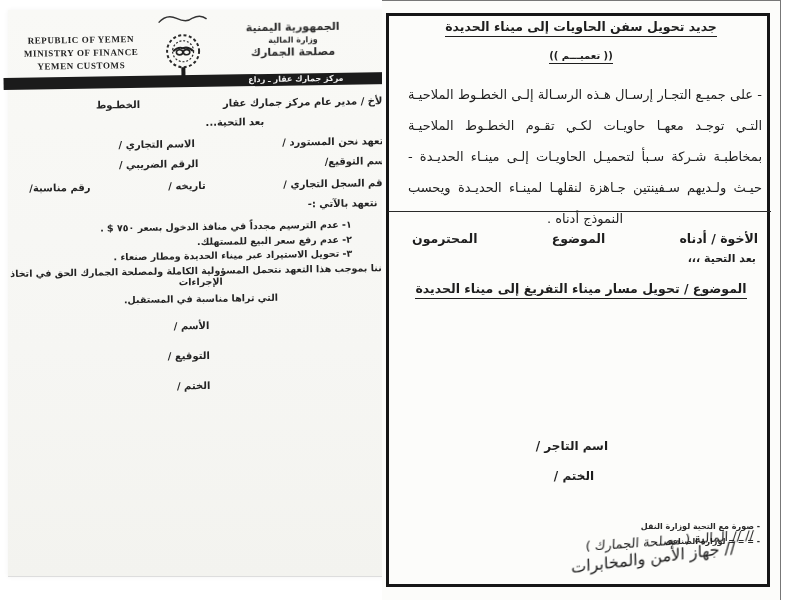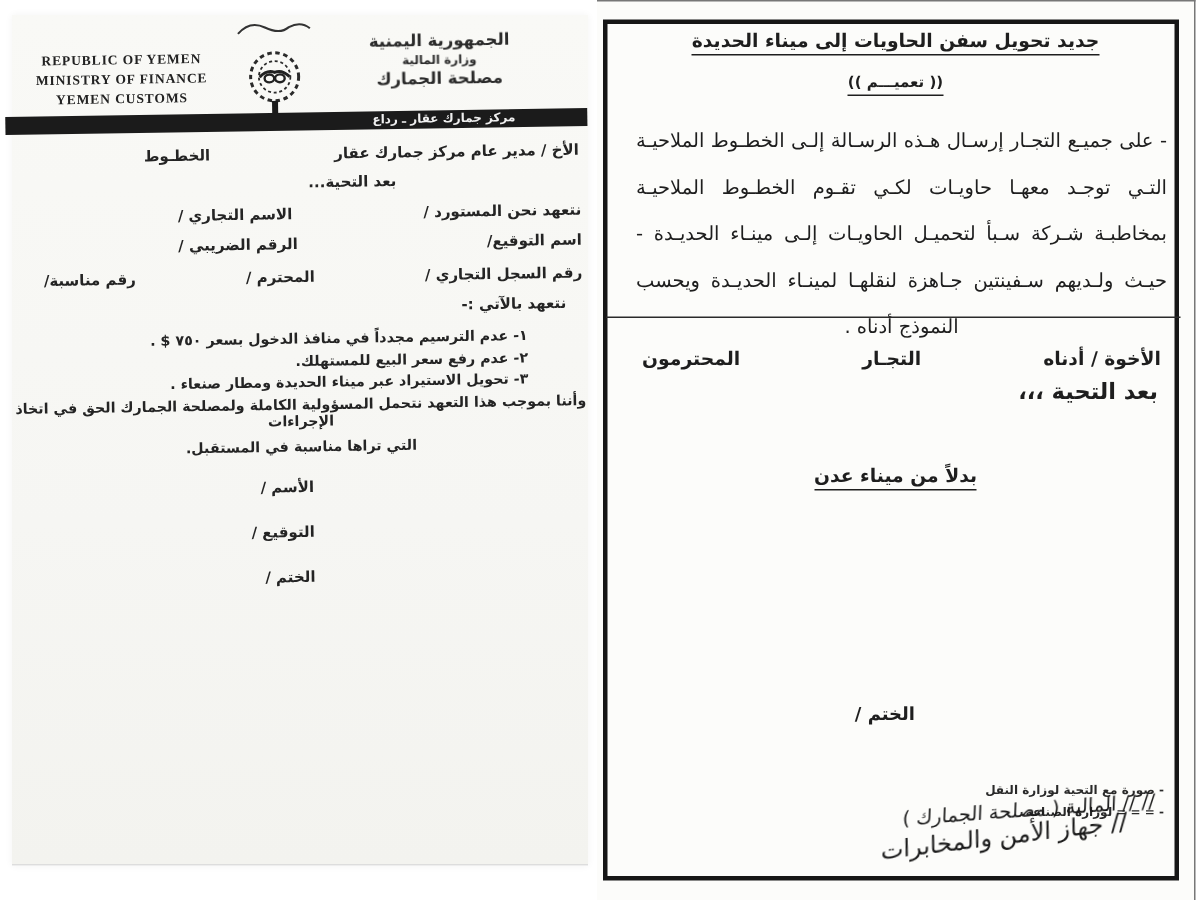--- a/index.html
+++ b/index.html
@@ -47,21 +47,21 @@
   .pledge-list{position:absolute;top:210px;left:0;right:0;direction:rtl;padding-right:40px;
     font-weight:bold;font-size:9.5px;line-height:14.5px;color:#242424;}
   .closing{position:absolute;top:255px;left:0;right:0;direction:rtl;text-align:center;
     font-weight:bold;font-size:9.5px;color:#242424;}
   .closing .c2{margin-top:6px;}
   .sig-block{position:absolute;top:310px;left:0;right:0;direction:rtl;padding-right:184px;
     font-weight:bold;font-size:10px;color:#242424;}
   .sig-block div{margin-bottom:19px;}
   
   .doc-right{
-    position:absolute;left:398px;top:0;width:399px;height:600px;
+    position:absolute;left:382px;top:0;width:399px;height:600px;
     background:#fcfcfa;
     border-top:1px solid #777;border-right:1px solid #777;
     box-sizing:border-box;
   }
   .border-box{
     position:absolute;left:4px;top:12px;width:384px;height:574px;
     border:3px solid #161616;box-sizing:border-box;
   }
   .rdoc-center{position:absolute;left:0;right:0;text-align:center;direction:rtl;
     font-weight:bold;color:#1e1e1e;}
@@ -73,21 +73,21 @@
     text-align:justify;text-align-last:center;
     font-weight:normal;font-size:13px;line-height:31px;color:#1e1e1e;
     box-sizing:border-box;
   }
   .para1{top:78px;padding:0 18px 0 26px;}
   .divider{position:absolute;top:210px;left:6px;right:9px;border-top:1.5px solid #2a2a2a;}
   .rsal{position:absolute;left:0;right:0;top:230px;direction:rtl;display:flex;
     justify-content:space-between;padding:0 22px 0 30px;box-sizing:border-box;
     font-weight:bold;font-size:12.5px;color:#1e1e1e;}
   .rgreet{position:absolute;left:0;right:0;top:251px;direction:rtl;text-align:right;
-    padding-right:24px;font-weight:bold;font-size:15px;color:#1e1e1e;box-sizing:border-box;}
+    padding-right:24px;font-weight:bold;font-size:11px;color:#1e1e1e;box-sizing:border-box;}
   .rsubj1{top:280px;font-size:12.5px;}
   .rsubj2{top:308px;font-size:12.5px;}
   .para2{top:335px;padding:0 22px 0 30px;}
   .rsig{position:absolute;left:0;right:0;direction:rtl;text-align:right;font-weight:bold;
     font-size:12px;color:#1e1e1e;box-sizing:border-box;}
   .rsig1{top:438px;padding-right:172px;}
   .rsig2{top:468px;padding-right:186px;}
   .cc{position:absolute;left:0;right:0;top:518px;direction:rtl;text-align:right;
     padding-right:20px;font-size:8px;font-weight:bold;line-height:15px;color:#2a2a2a;
     box-sizing:border-box;}
@@ -140,21 +140,21 @@
     <div class="ldoc-line row-flex frow1">
       <span>نتعهد نحن المستورد /</span>
       <span>الاسم التجاري /</span>
     </div>
     <div class="ldoc-line row-flex frow2">
       <span>اسم التوقيع/</span>
       <span>الرقم الضريبي /</span>
     </div>
     <div class="ldoc-line row-flex frow3">
       <span>رقم السجل التجاري /</span>
-      <span>المحترم /</span>
+      <span>تاريخه /</span>
       <span>رقم مناسبة/</span>
     </div>
 
     <div class="ldoc-line pledge-intro">نتعهد بالآتي :-</div>
 
     <div class="pledge-list">
       <div>١- عدم الترسيم مجدداً في منافذ الدخول بسعر ٧٥٠ $ .</div>
       <div>٢- عدم رفع سعر البيع للمستهلك.</div>
       <div>٣- تحويل الاستيراد عبر ميناء الحديدة ومطار صنعاء .</div>
     </div>
@@ -182,31 +182,32 @@
   <div class="rdoc-center rsub">
     <span class="u">(( تعميـــم ))</span>
   </div>
 
   <div class="rpara para1">- على جميـع التجـار إرسـال هـذه الرسـالة إلـى الخطـوط الملاحيـة التـي توجـد معهـا حاويـات لكـي تقـوم الخطـوط الملاحيـة بمخاطبـة شـركة سـبأ لتحميـل الحاويـات إلـى مينـاء الحديـدة - حيـث ولـديهم سـفينتين جـاهزة لنقلهـا لمينـاء الحديـدة ويحسب النموذج أدناه .</div>
 
   <div class="divider"></div>
 
   <div class="rsal">
     <span>الأخوة / أدناه</span>
-    <span>التجـار</span>
+    <span>الموضوع</span>
     <span>المحترمون</span>
   </div>
 
   <div class="rgreet">بعد التحية ،،،</div>
 
-  <div class="rdoc-center rsubj2">
-    <span class="u">بدلاً من ميناء عدن</span>
-  </div>
-
-
+  <div class="rdoc-center rsubj1">
+    <span class="u">الموضوع / تحويل مسار ميناء التفريغ إلى ميناء الحديدة</span>
+  </div>
+
+
+  <div class="rsig rsig1">اسم التاجر /</div>
   <div class="rsig rsig2">الختم /</div>
 
   <div class="cc">
     <div>- صورة مع التحية لوزارة النقل</div>
     <div>- = = = لوزارة الصناعة</div>
   </div>
 
   <div class="handwritten">
     <span class="hw1">// // المالية ( مصلحة الجمارك )</span>
     <span class="hw2">// جهاز الأمن والمخابرات</span>

